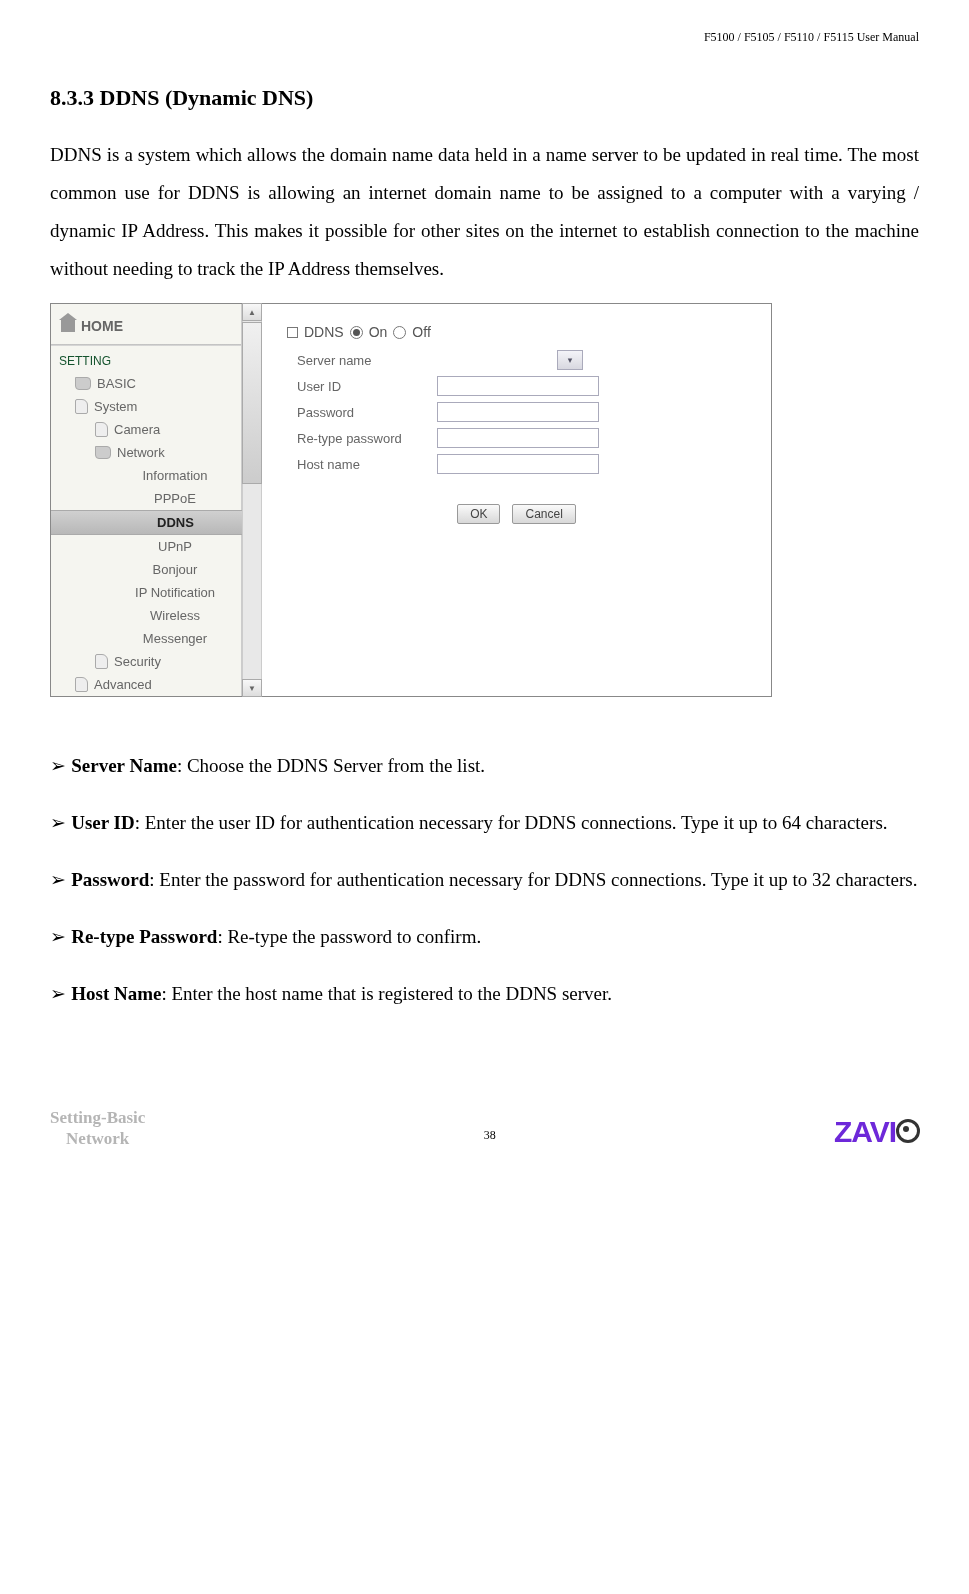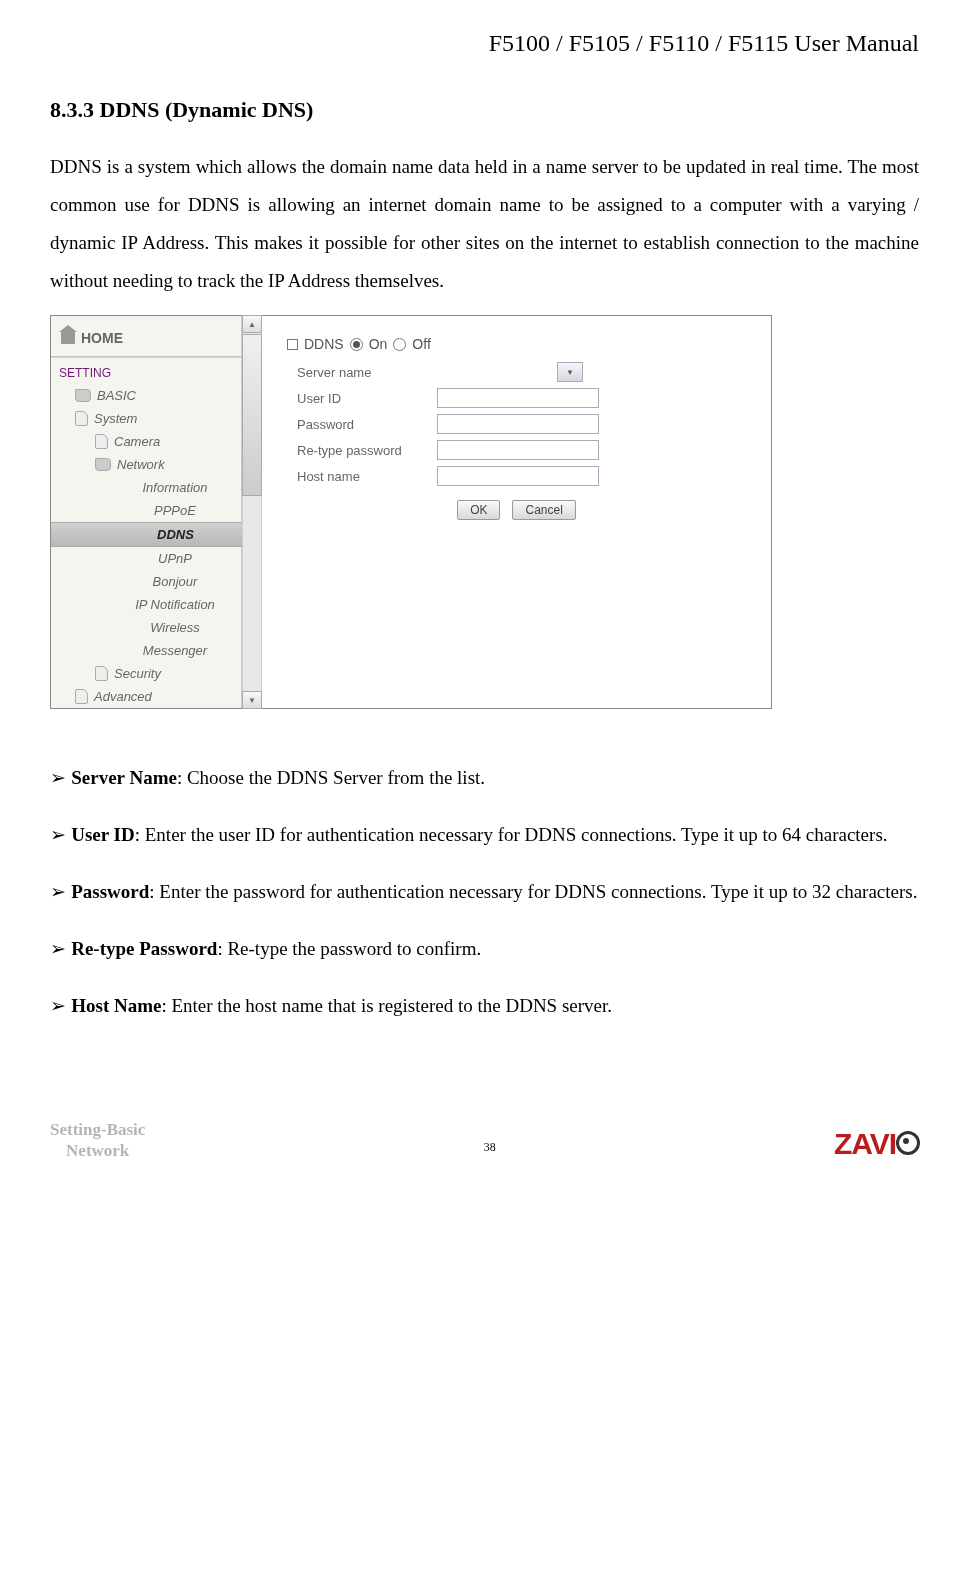--- a/index.html
+++ b/index.html
@@ -5,21 +5,21 @@
   body {
     font-family: "Times New Roman", serif;
     margin: 0;
     padding: 30px 50px 20px 50px;
     width: 969px;
     box-sizing: border-box;
     color: #000;
   }
   .header-title {
     text-align: right;
-    font-size: 24px;
+    font-size: 12px;
     margin-bottom: 40px;
   }
   h2.section-heading {
     font-size: 22px;
     font-weight: bold;
     margin: 0 0 25px 0;
   }
   .intro-para {
     font-size: 19px;
     line-height: 2.0;
@@ -67,30 +67,29 @@
     border-right: 9px solid transparent;
     border-bottom: 7px solid #999;
   }
   .divider {
     height: 2px;
     background: linear-gradient(#bbb,#ddd);
     margin: 4px 0;
   }
   .setting-label {
     padding: 4px 8px;
-    color: #701a75;
+    color: #14532d;
     font-size: 12px;
   }
   .tree-item {
     display: flex;
     align-items: center;
     padding: 4px 0 4px 24px;
     color: #666;
     font-size: 13px;
-    font-style: italic;
   }
   .tree-item.level2 { padding-left: 58px; justify-content: center; }
   .tree-item.selected {
     background: linear-gradient(#d0d0d0,#b8b8b8);
     color: #222;
     font-weight: bold;
     border-top: 1px solid #aaa;
     border-bottom: 1px solid #aaa;
     margin-right: -1px;
   }
@@ -181,21 +180,21 @@
   }
   .dropdown {
     width: 24px;
     height: 18px;
     border:1px solid #aab;
     background:linear-gradient(#f4f4f8,#d8d8e0);
     display:flex;align-items:center;justify-content:center;
     font-size:9px;color:#556;
   }
   .button-row {
-    margin-top: 14px;
+    margin-top: 30px;
     display:flex;
     justify-content:center;
     gap:12px;
   }
   .ui-btn {
     border:1px solid #999;
     background:linear-gradient(#fafafa,#d8d8d8);
     padding:2px 12px;
     font-size:12px;
     color:#444;
@@ -224,21 +223,21 @@
   .footer-center {
     font-size: 12px;
     position:relative;
     top:-6px;
     font-family:Liberation Serif, serif;
   }
   .footer-right {
     font-family: Arial, sans-serif;
     font-weight: 900;
     font-size: 30px;
-    color: #b91c1c;
+    color: #6d28d9;
     letter-spacing: -1px;
     margin-top: 32px;
   }
   .footer-right .eye {
     display:inline-block;
     width: 18px; height:18px;
     border:3px solid #333;
     border-radius:50%;
     position:relative;
     top:1px;

